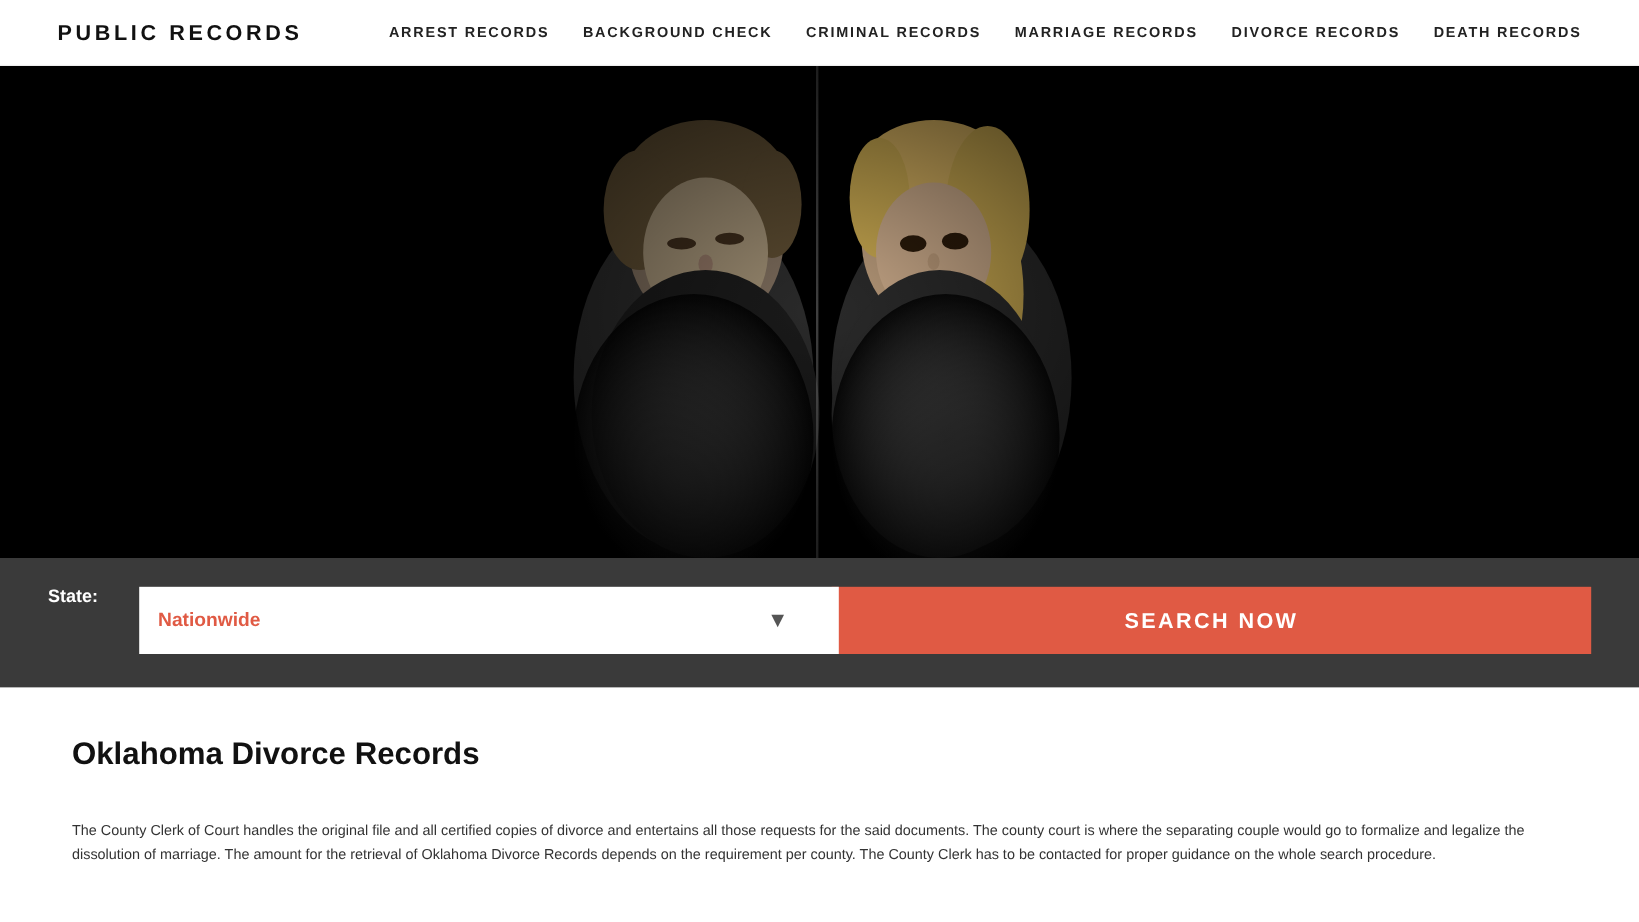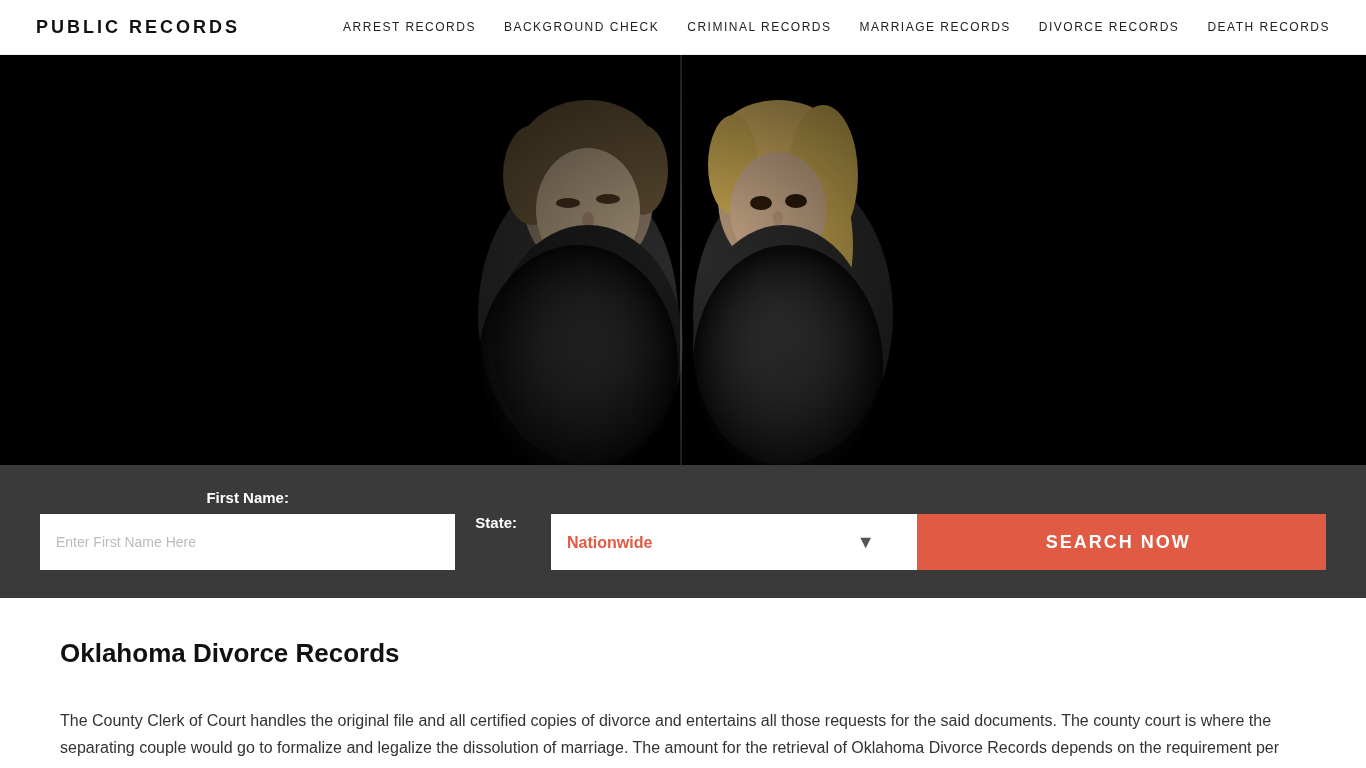--- a/index.html
+++ b/index.html
@@ -14,42 +14,42 @@
       min-height: 768px;
       overflow-x: hidden;
     }
 
     
     header {
       background: #fff;
       display: flex;
       align-items: center;
       justify-content: space-between;
-      padding: 0 36px;
+      padding: 0 48px;
       height: 55px;
       border-bottom: 1px solid #eee;
     }
 
     .site-logo {
       font-size: 18px;
       font-weight: 900;
       letter-spacing: 3px;
       color: #111;
       text-transform: uppercase;
     }
 
     nav {
       display: flex;
       align-items: center;
       gap: 28px;
     }
 
     nav a {
       font-size: 12px;
-      font-weight: 400;
+      font-weight: 700;
       letter-spacing: 1.5px;
       color: #222;
       text-decoration: none;
       text-transform: uppercase;
       white-space: nowrap;
     }
 
     
     .hero {
       position: relative;
@@ -171,21 +171,21 @@
     }
 
     .content h1 {
       font-size: 26px;
       font-weight: 900;
       color: #111;
       margin-bottom: 38px;
     }
 
     .content p {
-      font-size: 16px;
+      font-size: 12px;
       line-height: 1.7;
       color: #333;
       margin-bottom: 16px;
     }
 
     
     .hero-svg {
       position: absolute;
       top: 0;
       left: 50%;
@@ -273,24 +273,20 @@
 
     <radialGradient id="vignette" cx="50%" cy="50%" r="70%">
       <stop offset="0%" stop-color="#000" stop-opacity="0"></stop>
       <stop offset="100%" stop-color="#000" stop-opacity="0.75"></stop>
     </radialGradient>
     <rect width="560" height="410" fill="url(#vignette)"></rect>
   </svg>
 </div>
 
 <div class="search-bar">
-  <div class="search-field">
-    <label>First Name:</label>
-    <input type="text" placeholder="Enter First Name Here" style="">
-  </div>
 
 
   <div class="state-field">
     <label>State:</label>
     <div class="state-select-wrapper">
       <select id="stateSelect">
         
       <option value="Nationwide">Nationwide</option><option value="Alabama">Alabama</option><option value="Alaska">Alaska</option><option value="Arizona">Arizona</option><option value="Arkansas">Arkansas</option><option value="California">California</option><option value="Colorado">Colorado</option><option value="Connecticut">Connecticut</option><option value="Delaware">Delaware</option><option value="Florida">Florida</option><option value="Georgia">Georgia</option><option value="Hawaii">Hawaii</option><option value="Idaho">Idaho</option><option value="Illinois">Illinois</option><option value="Indiana">Indiana</option><option value="Iowa">Iowa</option><option value="Kansas">Kansas</option><option value="Kentucky">Kentucky</option><option value="Louisiana">Louisiana</option><option value="Maine">Maine</option><option value="Maryland">Maryland</option><option value="Massachusetts">Massachusetts</option><option value="Michigan">Michigan</option><option value="Minnesota">Minnesota</option><option value="Mississippi">Mississippi</option><option value="Missouri">Missouri</option><option value="Montana">Montana</option><option value="Nebraska">Nebraska</option><option value="Nevada">Nevada</option><option value="New Hampshire">New Hampshire</option><option value="New Jersey">New Jersey</option><option value="New Mexico">New Mexico</option><option value="New York">New York</option><option value="North Carolina">North Carolina</option><option value="North Dakota">North Dakota</option><option value="Ohio">Ohio</option><option value="Oklahoma">Oklahoma</option><option value="Oregon">Oregon</option><option value="Pennsylvania">Pennsylvania</option><option value="Rhode Island">Rhode Island</option><option value="South Carolina">South Carolina</option><option value="South Dakota">South Dakota</option><option value="Tennessee">Tennessee</option><option value="Texas">Texas</option><option value="Utah">Utah</option><option value="Vermont">Vermont</option><option value="Virginia">Virginia</option><option value="Washington">Washington</option><option value="West Virginia">West Virginia</option><option value="Wisconsin">Wisconsin</option><option value="Wyoming">Wyoming</option></select>
       <span class="state-select-arrow">▼</span>
     </div>

